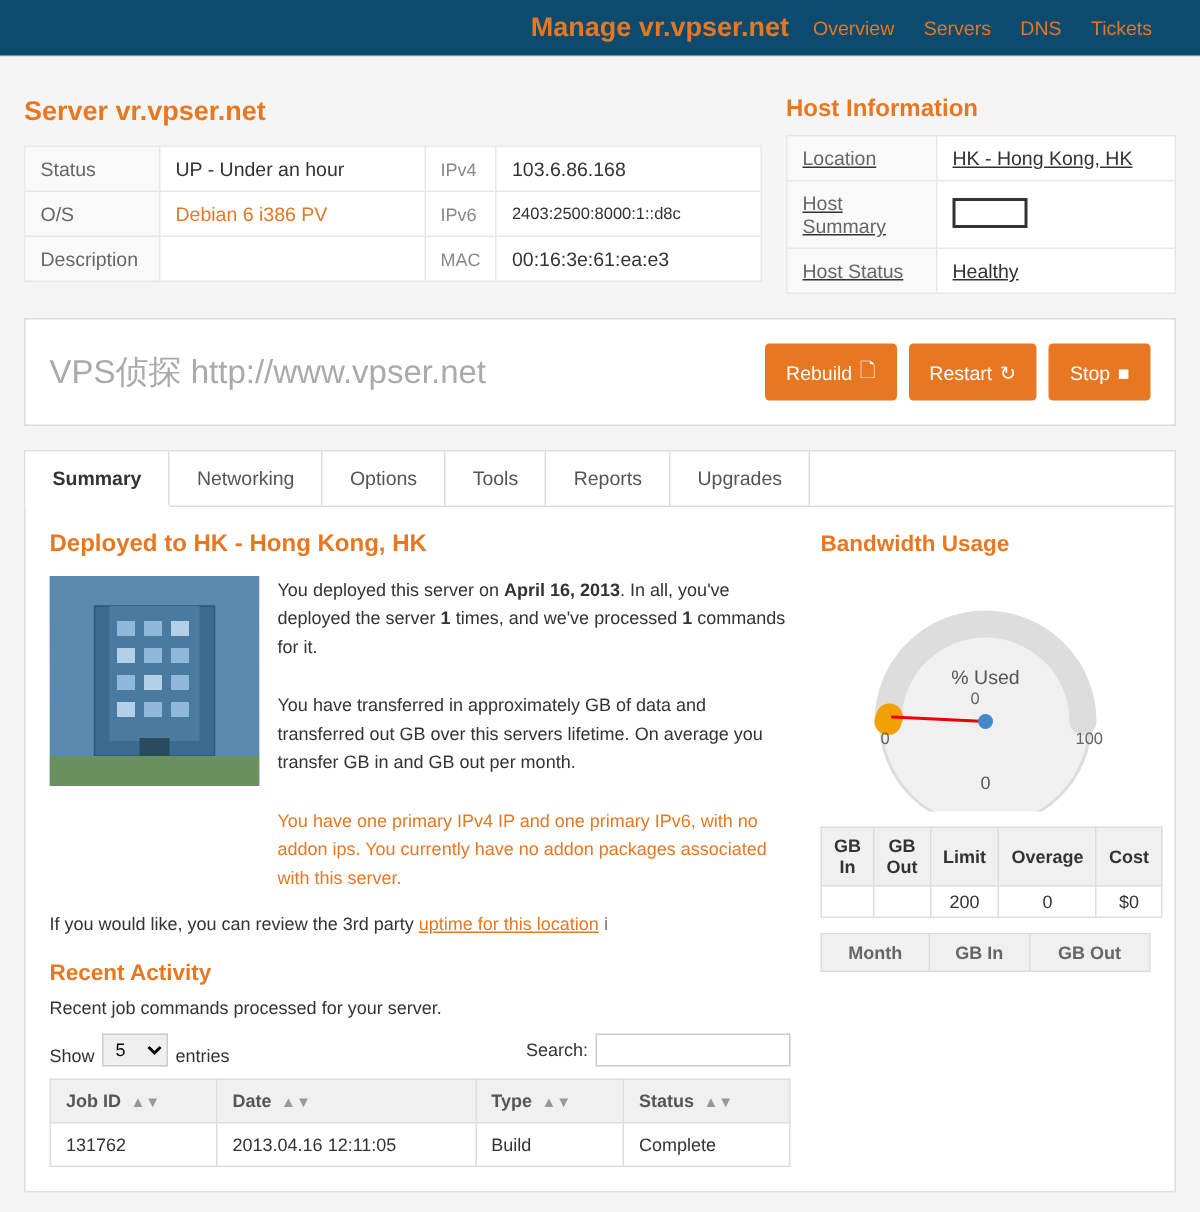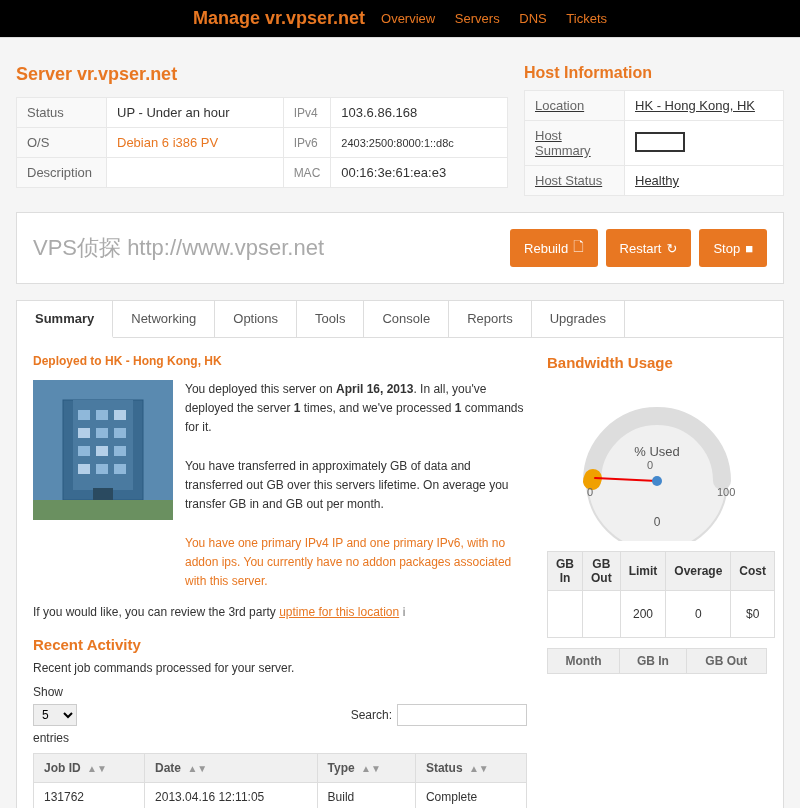--- a/index.html
+++ b/index.html
@@ -1,24 +1,24 @@
 <!DOCTYPE html>
 <html><head>
   <meta charset="utf-8">
   <style>
     * { box-sizing: border-box; margin: 0; padding: 0; }
     body { font-family: Arial, sans-serif; font-size: 13px; color: #333; background: #f5f5f5; }
 
     
     .top-nav {
-      background: #000000;
+      background: #0c4a6e;
       border-bottom: 1px solid #ddd;
       padding: 8px 32px;
       display: flex;
-      justify-content: center;
+      justify-content: flex-end;
       align-items: center;
     }
     .top-nav-title { color: #e87722; font-size: 18px; font-weight: bold; }
     .top-nav-links a { color: #e87722; text-decoration: none; margin-left: 16px; font-size: 13px; }
 
     
     .main-content { padding: 16px; max-width: 800px; margin: 0 auto; background: #f5f5f5; }
 
     
     .section-title { font-size: 18px; font-weight: bold; margin-bottom: 12px; }
@@ -86,21 +86,21 @@
       font-weight: bold;
     }
     .tab-content { padding: 16px; }
 
     
     .tab-inner { display: flex; gap: 20px; }
     .tab-main { flex: 1; }
     .tab-right { width: 220px; }
 
     
-    .deployed-title { font-size: 12px; font-weight: bold; margin-bottom: 12px; }
+    .deployed-title { font-size: 16px; font-weight: bold; margin-bottom: 12px; }
     .deployed-title span { color: #e87722; }
 
     .deploy-info { display: flex; gap: 12px; margin-bottom: 12px; }
     .deploy-img { width: 140px; height: 140px; background: #ccc; overflow: hidden; flex-shrink: 0; }
     .deploy-img-inner {
       width: 140px; height: 140px;
       background: linear-gradient(135deg, #4a6fa5 0%, #7a9cc5 30%, #a0b8d0 60%, #6a8aaa 100%);
       display: flex; align-items: flex-end; justify-content: center;
     }
 
@@ -111,32 +111,32 @@
     
     .bandwidth-title { font-size: 15px; font-weight: bold; margin-bottom: 10px; color: #e87722; }
 
     
     .gauge-container { display: flex; justify-content: center; margin-bottom: 10px; }
     .gauge-svg { }
 
     
     .bw-table { width: 100%; border-collapse: collapse; font-size: 12px; margin-bottom: 10px; }
     .bw-table th { background: #f0f0f0; padding: 5px 8px; border: 1px solid #ddd; text-align: center; }
-    .bw-table td { padding: 16px 8px; border: 1px solid #ddd; text-align: center; }
+    .bw-table td { padding: 3px 8px; border: 1px solid #ddd; text-align: center; }
 
     .bw-history-table { width: 100%; border-collapse: collapse; font-size: 12px; }
     .bw-history-table th { background: #f0f0f0; padding: 5px 8px; border: 1px solid #ddd; text-align: center; color: #666; }
 
     
     .recent-title { font-size: 15px; font-weight: bold; color: #e87722; margin-top: 16px; margin-bottom: 8px; }
     .recent-sub { font-size: 12px; margin-bottom: 10px; }
 
     
     .show-entries { display: flex; align-items: center; gap: 8px; font-size: 12px; margin-bottom: 8px; justify-content: space-between; }
-    .show-entries-left { display: flex; align-items: flex-start; gap: 5px; flex-direction: column; }
+    .show-entries-left { display: flex; align-items: flex-end; gap: 5px; }
     .show-entries select { padding: 2px 4px; border: 1px solid #ccc; font-size: 12px; }
     .search-box { display: flex; align-items: center; gap: 5px; }
     .search-box input { padding: 3px 6px; border: 1px solid #ccc; font-size: 12px; width: 130px; }
 
     
     .activity-table { width: 100%; border-collapse: collapse; font-size: 12px; }
     .activity-table th {
       background: #f0f0f0;
       padding: 7px 10px;
       border: 1px solid #ddd;
@@ -237,21 +237,20 @@
       </button>
     </div>
   </div>
 
   <div class="tabs-container">
     <div class="tabs-header">
       <div class="tab-item active">Summary</div>
       <div class="tab-item">Networking</div>
       <div class="tab-item">Options</div>
       <div class="tab-item">Tools</div>
-      <div class="tab-item">Console</div>
       <div class="tab-item">Reports</div>
       <div class="tab-item">Upgrades</div>
     </div>
     <div class="tab-content">
       <div class="tab-inner">
 
         <div class="tab-main">
           <div class="deployed-title">
             <span>Deployed to </span><span style="color:#e87722;">HK - Hong Kong, HK</span>
           </div>

